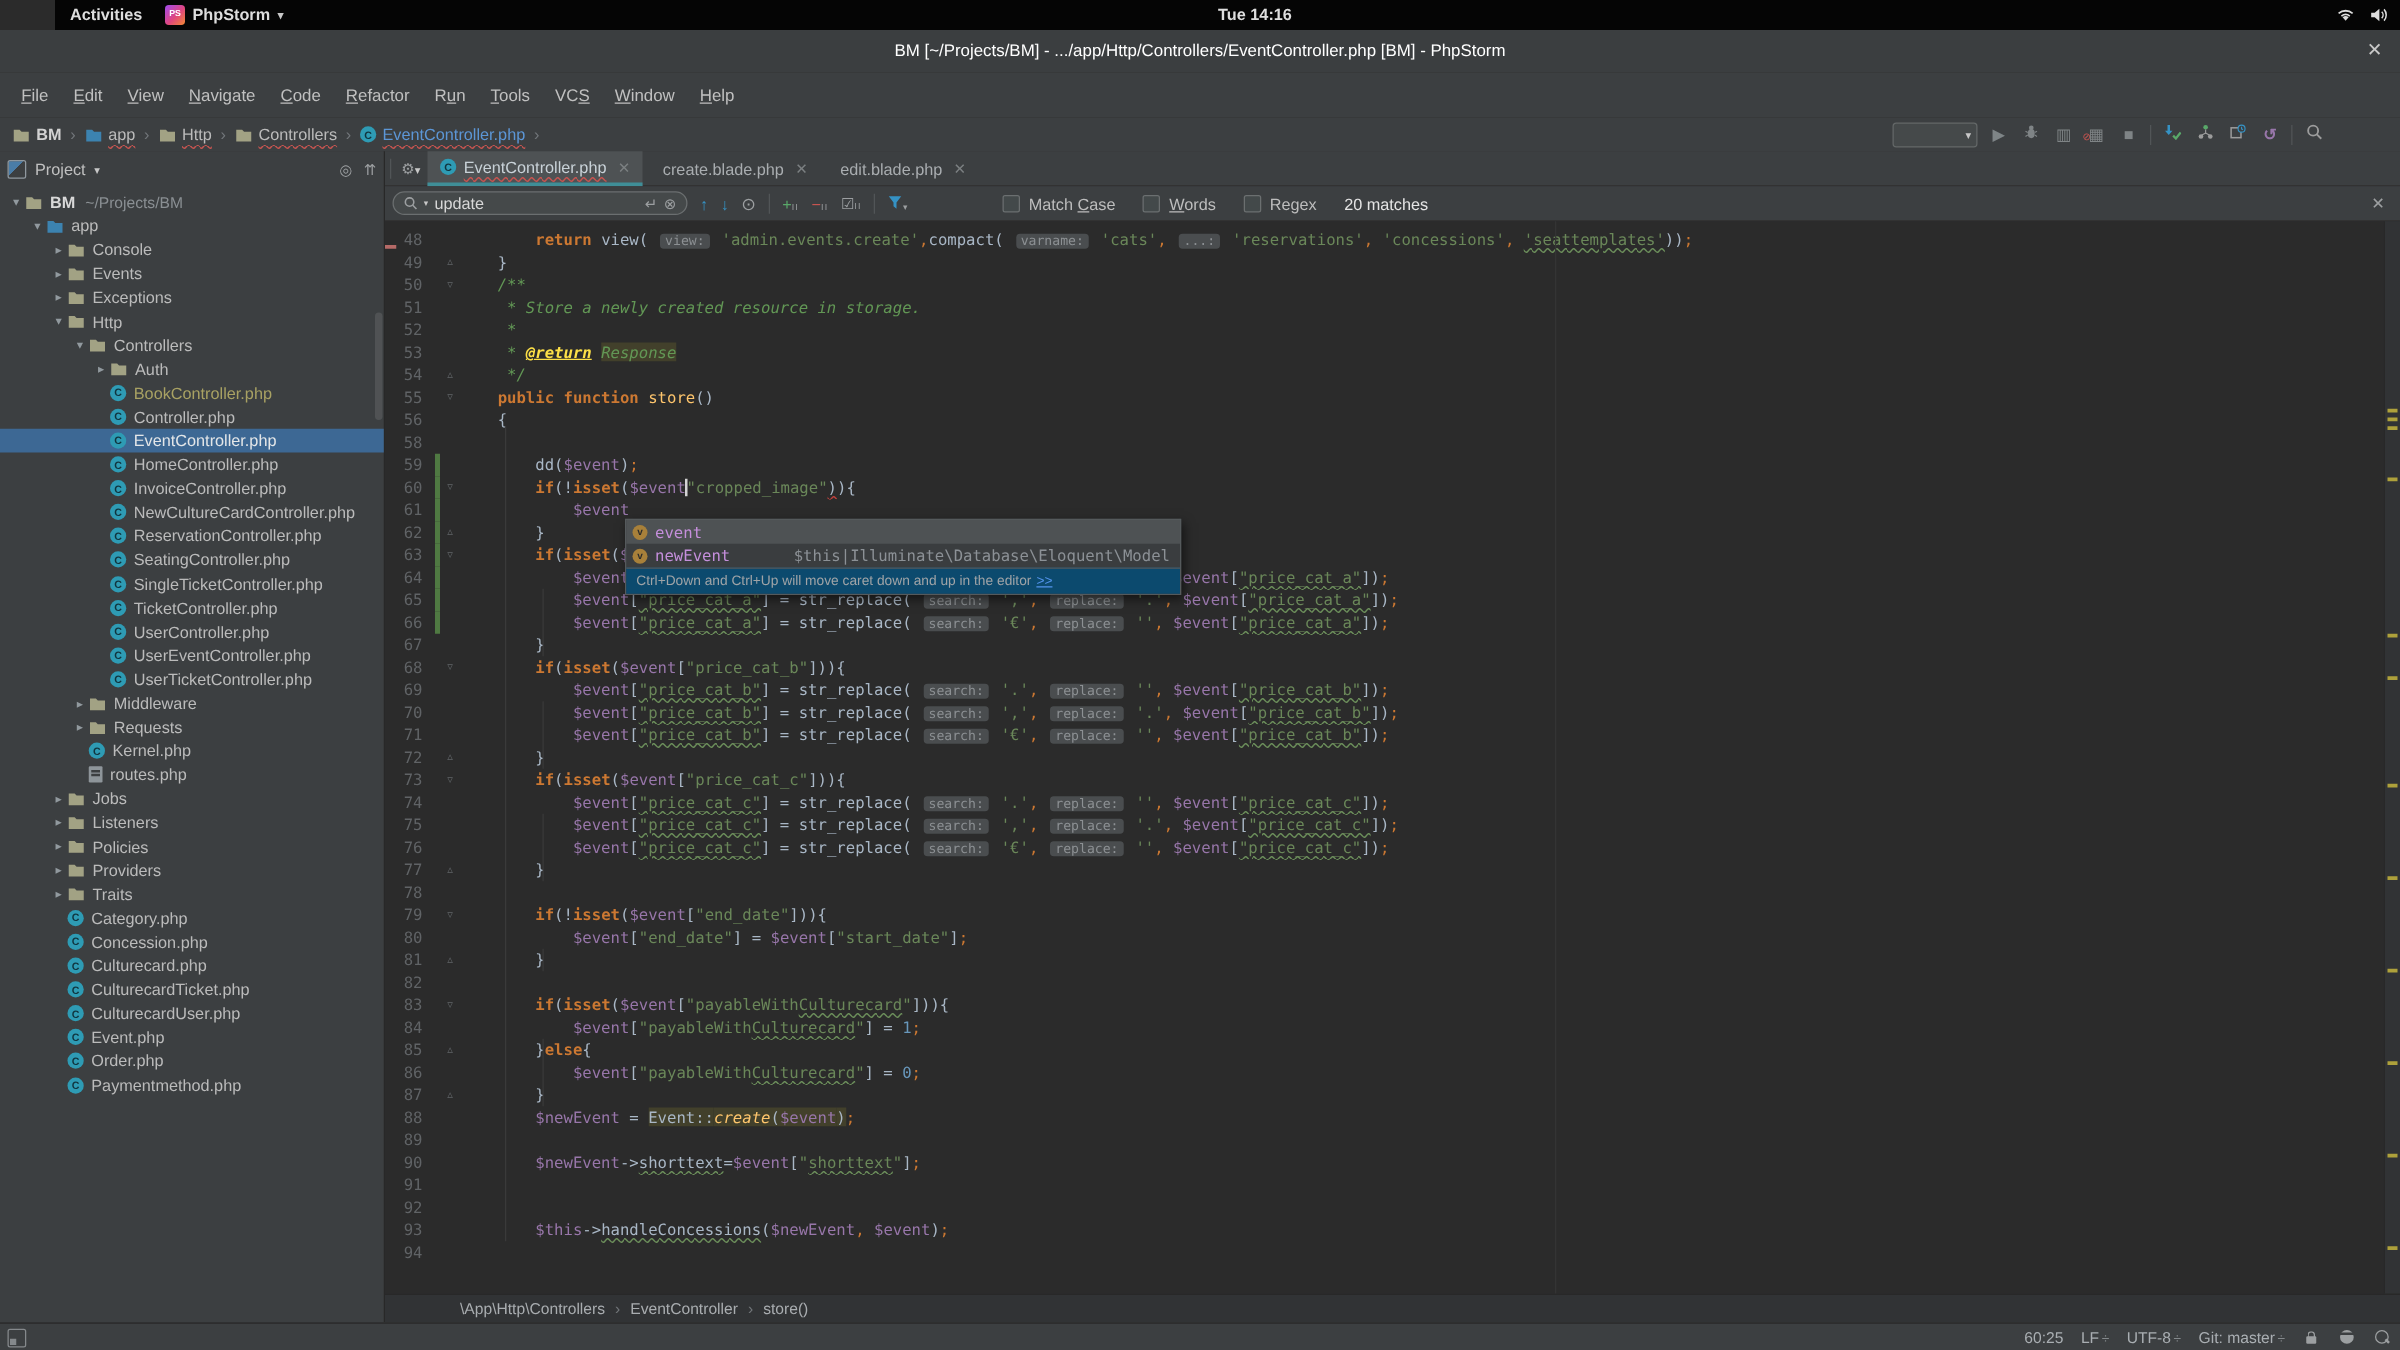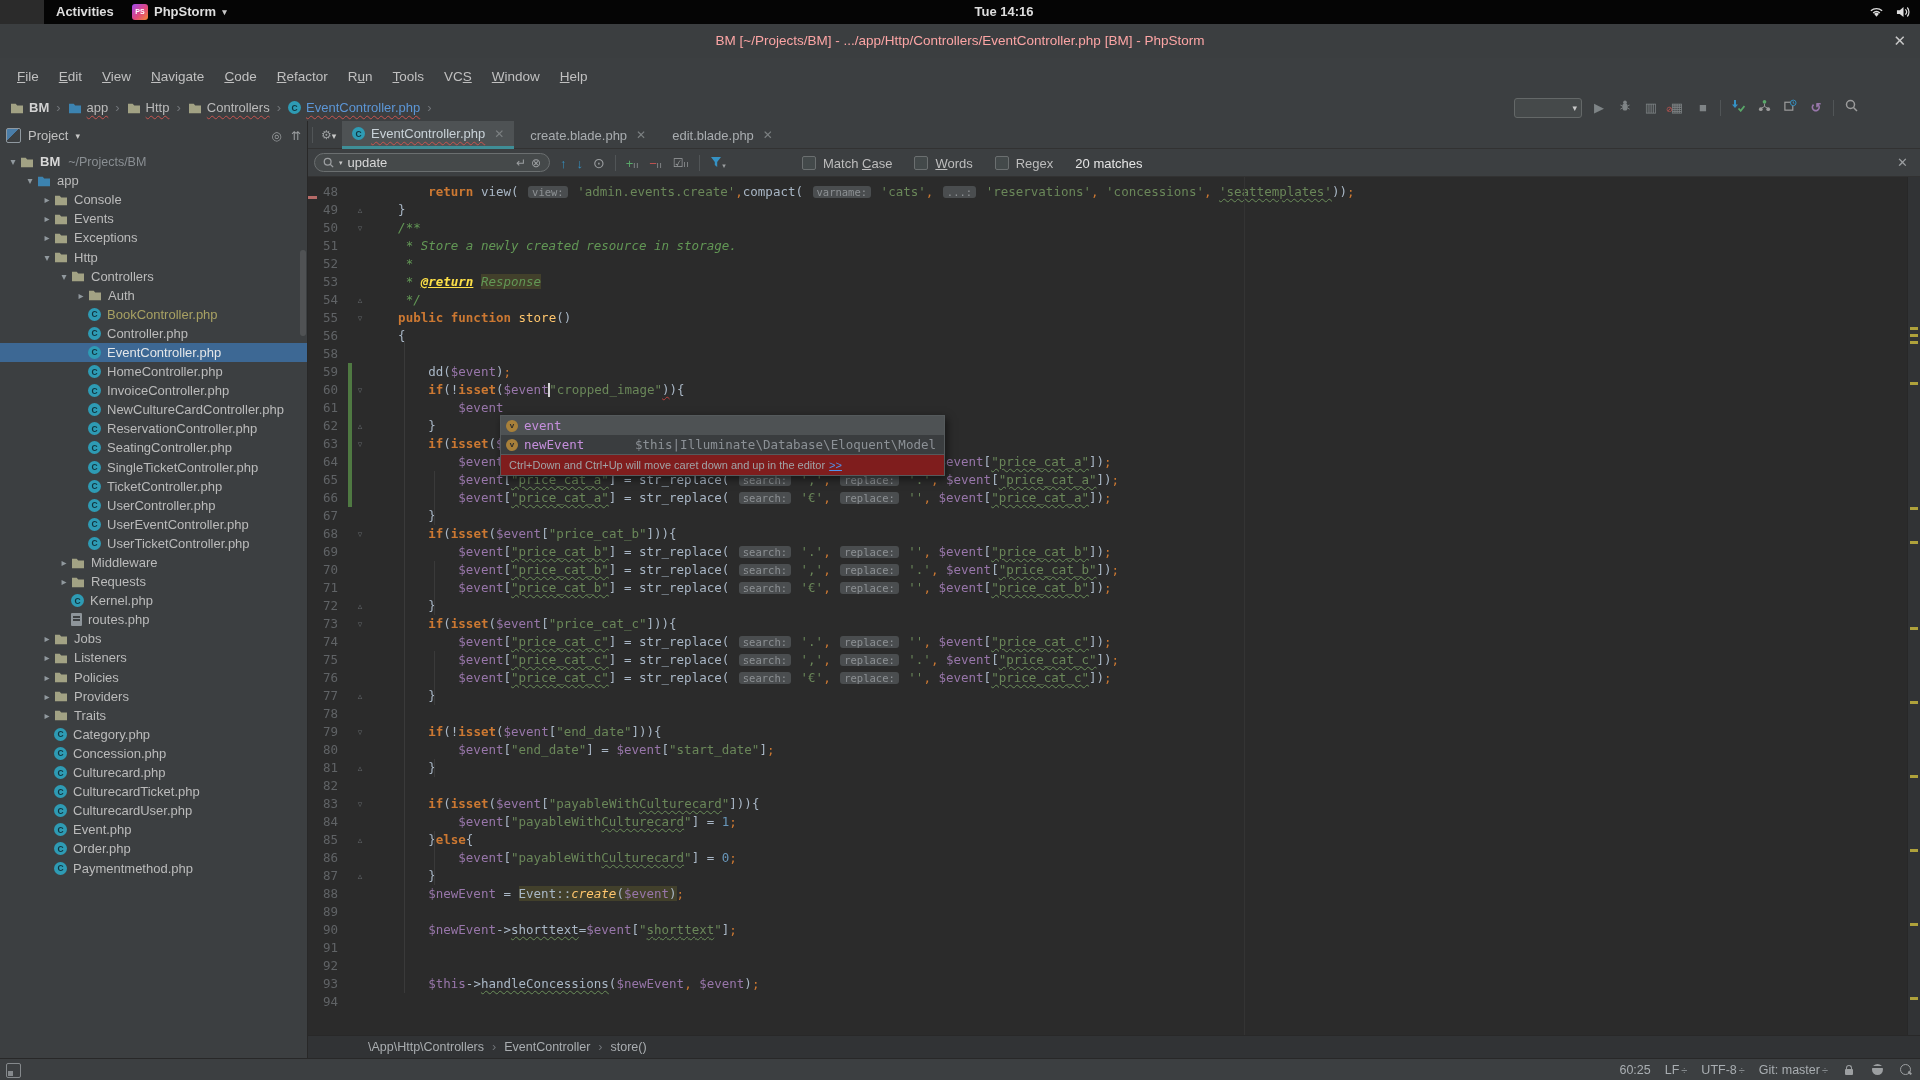--- a/index.html
+++ b/index.html
@@ -10,21 +10,21 @@
   #gnome-bar .item{position:absolute;top:0;height:24px;line-height:24px;}
   #activities{left:12px;}
   #ps-menu{left:88px;display:flex;align-items:center;gap:6px;height:24px;}
   #ps-logo{width:16px;height:16px;border-radius:3px;background:linear-gradient(135deg,#A04BF0 0%,#E0467E 55%,#F28A33 100%);
     display:flex;align-items:center;justify-content:center;font-size:7px;color:#fff;font-weight:bold;}
   .caret-down{font-size:9px;color:#C8C8C8;}
   #clock{left:0;right:0;text-align:center;}
   #sys-icons{right:10px;display:flex;align-items:center;gap:12px;height:24px;}
   
   #title-bar{position:absolute;left:0;top:24px;width:1920px;height:34px;background:#3B3E40;border-bottom:1px solid #2B2B2B;}
-  #window-title{position:absolute;left:0;right:0;top:0;height:34px;line-height:34px;text-align:center;color:#fca5a5;font-size:13.5px;}
+  #window-title{position:absolute;left:0;right:0;top:0;height:34px;line-height:34px;text-align:center;color:#ffffff;font-size:13.5px;}
   #win-close{position:absolute;right:14px;top:0;height:34px;line-height:34px;color:#C8C8C8;font-size:15px;cursor:default;}
   
   #menu-bar{position:absolute;left:0;top:58px;width:1920px;height:36px;background:#3C3F41;display:flex;align-items:center;padding-left:8px;box-sizing:border-box;gap:2px;}
   .menu-item{padding:3px 9px;color:#C0C0C0;font-size:13.5px;}
   .menu-item u{text-decoration:underline;}
   
   #nav-bar{position:absolute;left:0;top:94px;width:1920px;height:27px;background:#3C3F41;border-bottom:1px solid #323232;}
   #nav-items{position:absolute;left:8px;top:0;height:27px;display:flex;align-items:center;gap:2px;}
   .nav-crumb{display:flex;align-items:center;gap:5px;padding:0 2px;}
   .nav-sep{color:#72767A;font-size:13px;margin:0 3px;}
@@ -105,21 +105,21 @@
   .tick{position:absolute;left:2px;width:8px;height:3px;background:#AEA13B;}
   
   #popup{position:absolute;left:500px;top:415px;width:443px;background:#3A3D3F;border:1px solid #555A5C;box-shadow:2px 3px 8px rgba(0,0,0,.55);
     font-family:"DejaVu Sans Mono",monospace;font-size:12.5px;z-index:30;}
   .pop-row{height:19px;display:flex;align-items:center;padding:0 8px 0 5px;gap:6px;}
   .pop-row.selected{background:#4E5254;}
   .pop-ico{width:12px;height:12px;border-radius:50%;background:#A8803A;color:#2B2B2B;font-size:8px;font-weight:bold;
     display:flex;align-items:center;justify-content:center;flex:none;font-family:"Liberation Sans",sans-serif;}
   .pop-label{color:#C58FDC;}
   .pop-detail{margin-left:auto;color:#8C9196;}
-  #pop-hint{height:20px;background:#7f1d1d;border-top:1px solid #555A5C;display:flex;align-items:center;padding:0 8px;
+  #pop-hint{height:20px;background:#0c4a6e;border-top:1px solid #555A5C;display:flex;align-items:center;padding:0 8px;
     color:#A0A4A7;font-size:11px;font-family:"Liberation Sans",sans-serif;gap:4px;}
   #pop-hint .link{color:#5394EC;text-decoration:underline;}
   
   #crumbs-bottom{position:absolute;left:308px;top:1035px;right:0;height:23px;background:#313335;border-top:1px solid #282828;
     display:flex;align-items:center;padding-left:60px;box-sizing:border-box;gap:8px;font-size:12.5px;}
   #crumbs-bottom .crumb{color:#A9ADB0;}
   #crumbs-bottom .sep{color:#72767A;}
   
   #status-bar{position:absolute;left:0;top:1058px;width:1920px;height:22px;background:#3C3F41;border-top:1px solid #282828;box-sizing:border-box;}
   #tw-toggle{position:absolute;left:6px;top:4px;width:13px;height:13px;border:1px solid #85898C;border-radius:2px;}

